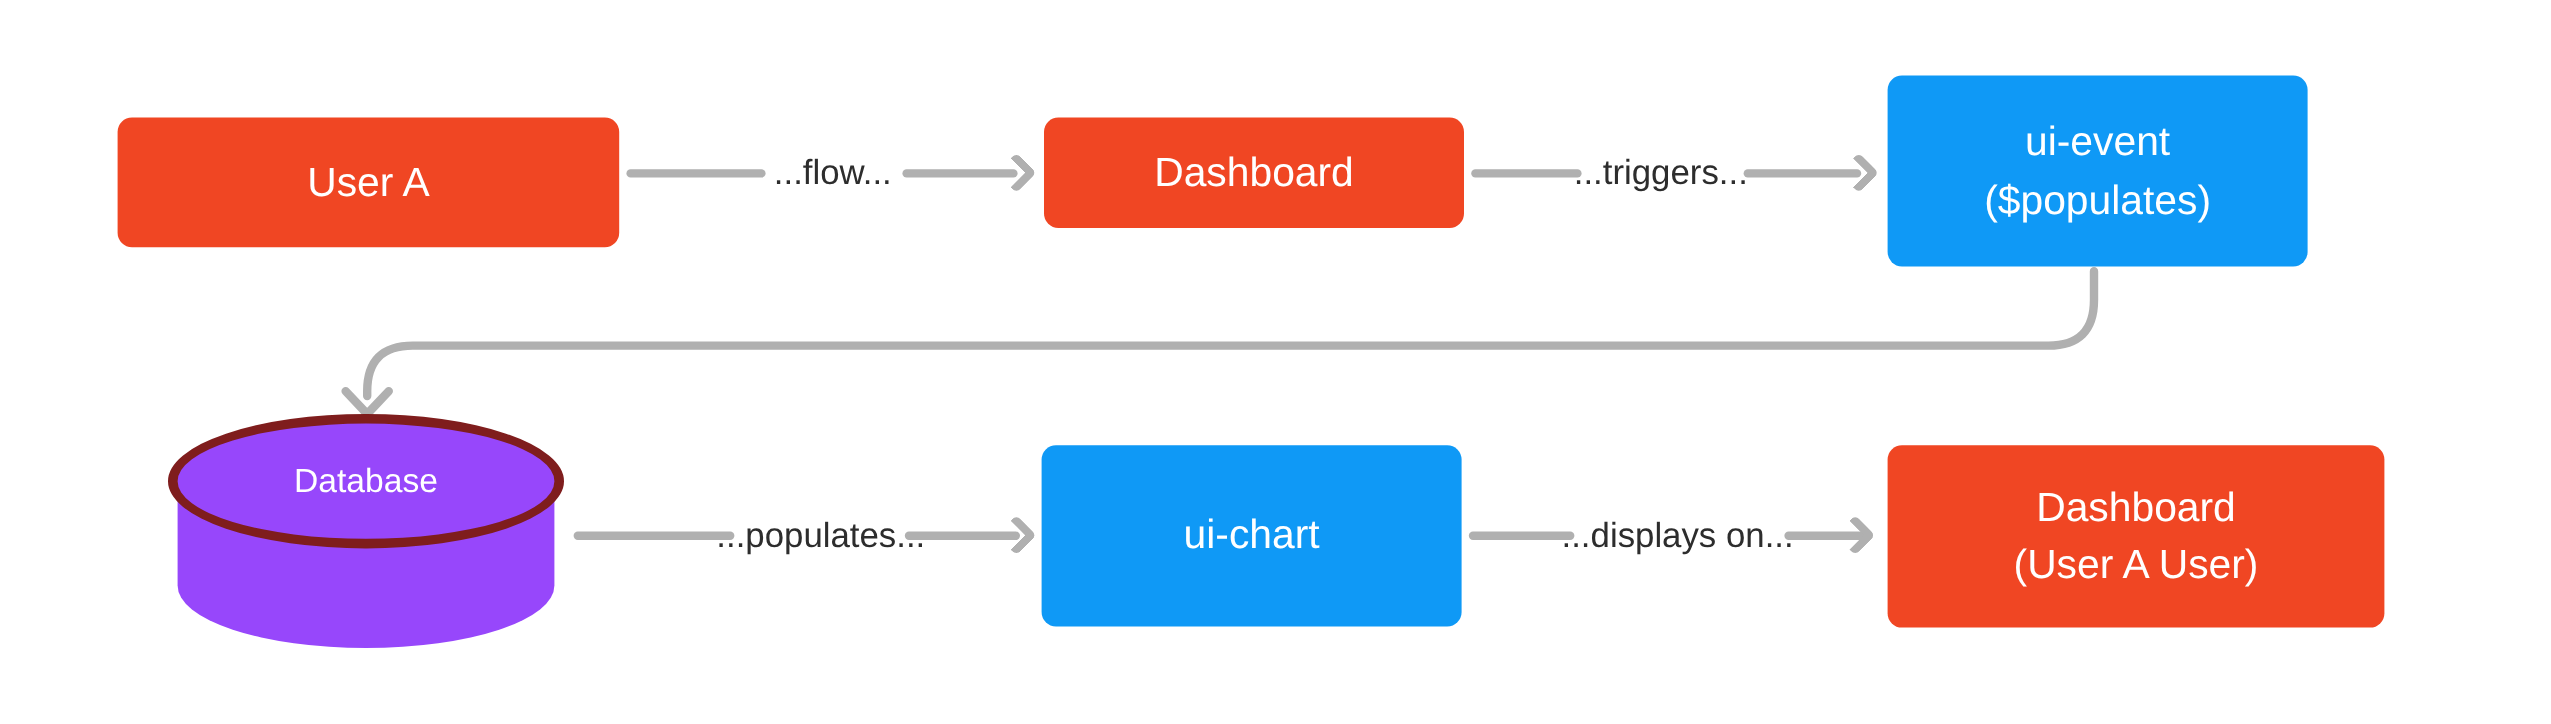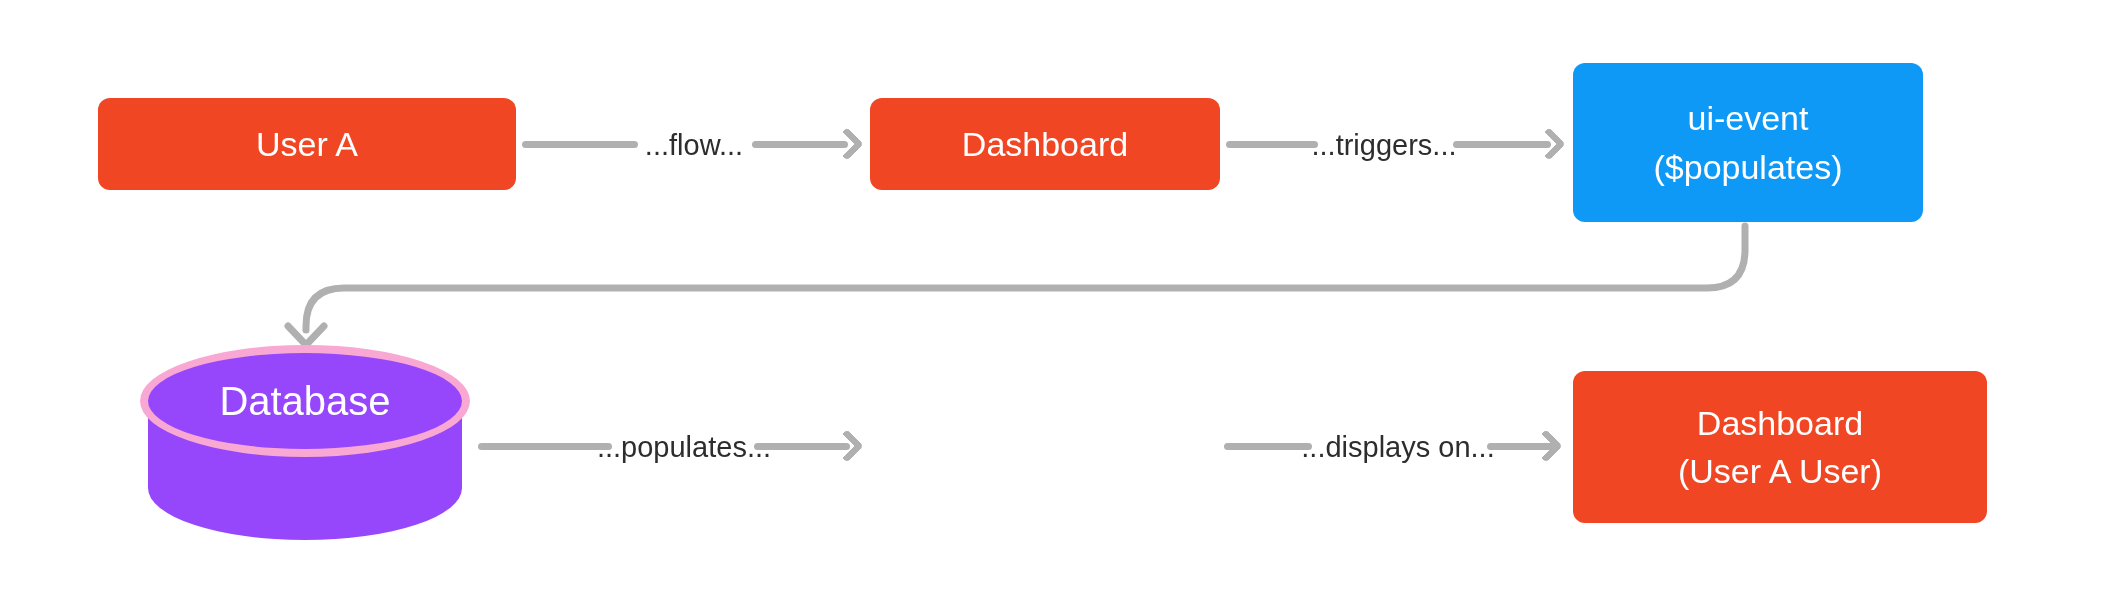--- a/index.html
+++ b/index.html
@@ -30,40 +30,40 @@
     color: var(--node-text);
     font-size: 34px;
     font-weight: 500;
     line-height: 1.42;
     text-align: center;
   }
   .node.orange { background: var(--node-orange); }
   .node.blue   { background: var(--node-blue); }
 
   
-  #node-user-a           { left: 98px;   top: 98px;  width: 418px; height: 92px; }
+  #node-user-a           { left: 98px;   top: 98px;  width: 418px; height: 108px; }
   #node-dashboard        { left: 870px;  top: 98px;  width: 350px; height: 92px; }
   #node-ui-event         { left: 1573px; top: 63px;  width: 350px; height: 159px; }
   #node-ui-chart         { left: 868px;  top: 371px; width: 350px; height: 151px; }
   #node-dashboard-user-a { left: 1573px; top: 371px; width: 414px; height: 152px; }
 
   
   .cylinder { position: absolute; left: 148px; top: 353px; width: 314px; height: 187px; }
   .cyl-body {
     position: absolute; left: 0; top: 48px; width: 314px; height: 139px;
     background: var(--node-purple);
     border-radius: 0 0 157px 157px / 0 0 52px 52px;
   }
   .cyl-top {
     position: absolute; left: -8px; top: -8px; width: 330px; height: 112px;
     background: var(--node-purple);
-    border: 8px solid #f9a8d4;
+    border: 8px solid #7f1d1d;
     border-radius: 50%;
     display: flex; align-items: center; justify-content: center;
-    color: var(--node-text); font-size: 40px; font-weight: 500;
+    color: var(--node-text); font-size: 28px; font-weight: 500;
   }
 
   
   .seg {
     position: absolute;
     height: 7px;
     background: var(--connector-gray);
     border-radius: 4px;
   }
   
@@ -154,19 +154,22 @@
   <div class="seg" id="seg-populates-a"></div>
   <div class="edge-label" style="left:684px; top:447px;">...populates...</div>
   <div class="seg" id="seg-populates-b"></div>
   <div class="chev right" id="chev-populates"></div>
 
   <div class="seg" id="seg-displays-a"></div>
   <div class="edge-label" style="left:1398px; top:447px;">...displays on...</div>
   <div class="seg" id="seg-displays-b"></div>
   <div class="chev right" id="chev-displays"></div>
 
+  <div class="node blue" id="node-ui-chart">
+    <span>ui-chart</span>
+  </div>
 
   <div class="node orange" id="node-dashboard-user-a">
     <span>Dashboard</span>
     <span>(User A User)</span>
   </div>
 
 </div>
 
 </body></html>

